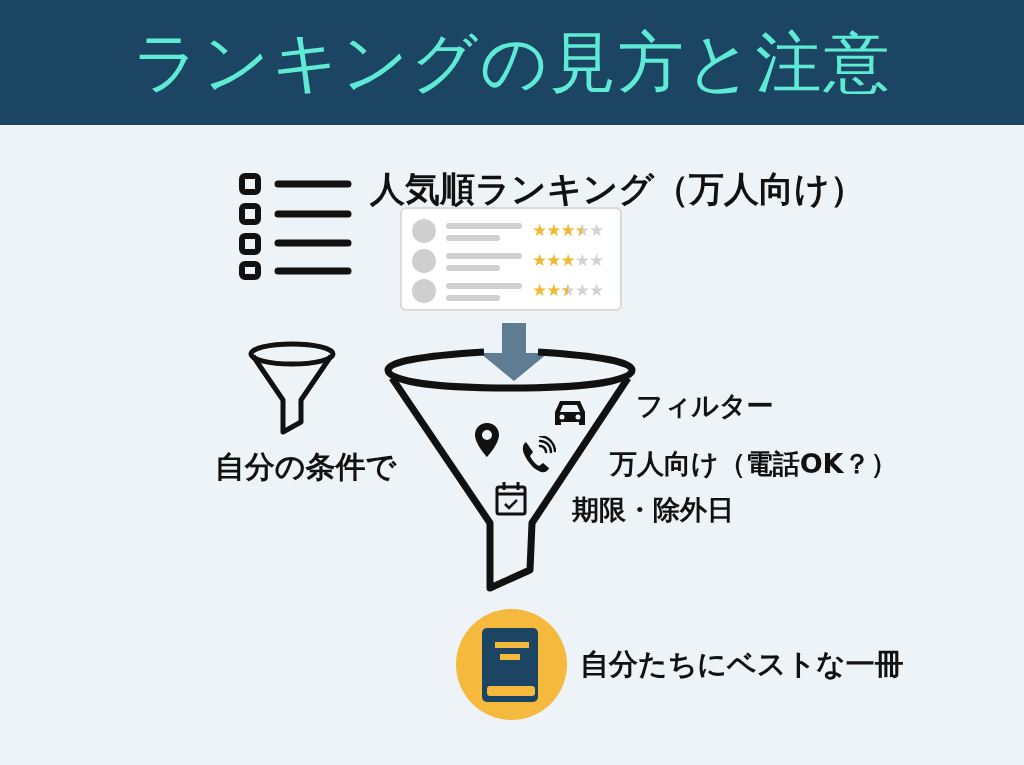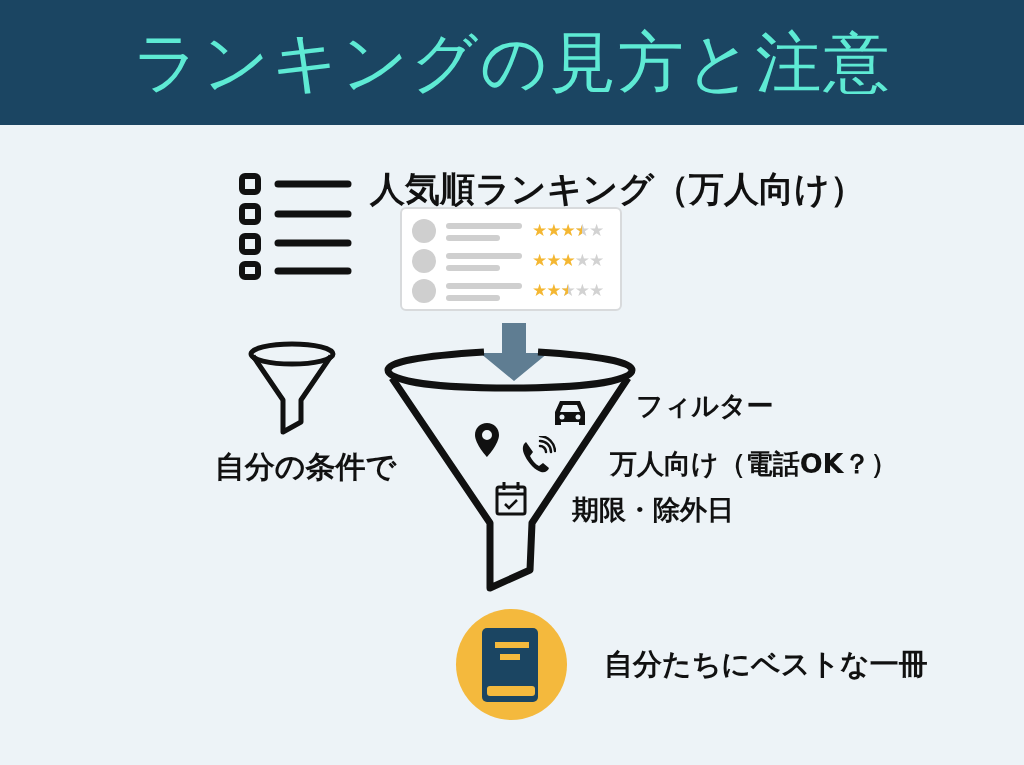--- a/index.html
+++ b/index.html
@@ -34,21 +34,21 @@
   .star.full { color:#f4b732; }
   .star.half::before {
     content:"★"; position:absolute; left:0; top:0; width:50%; overflow:hidden; color:#f4b732;
   }
   .filter-label { left:208px; top:445px; font-size:30px; text-align:center; line-height:44px; width:195px; }
   .crit { font-size:27px; }
   .result-circle {
     left:456px; top:609px; width:111px; height:111px; border-radius:50%;
     background:#f4b93d;
   }
-  .result-label { left:580px; top:645px; font-size:29px;margin-left:24px; }
+  .result-label { left:580px; top:645px; font-size:29px; }
 </style>
 </head>
 <body>
 
 <div class="header">
   <h1>ランキングの見方と注意</h1>
 </div>
 
 <svg class="abs" style="left:236px;top:170px" width="116" height="110" viewBox="0 0 116 110">
   <g fill="none" stroke="#111" stroke-width="6">

